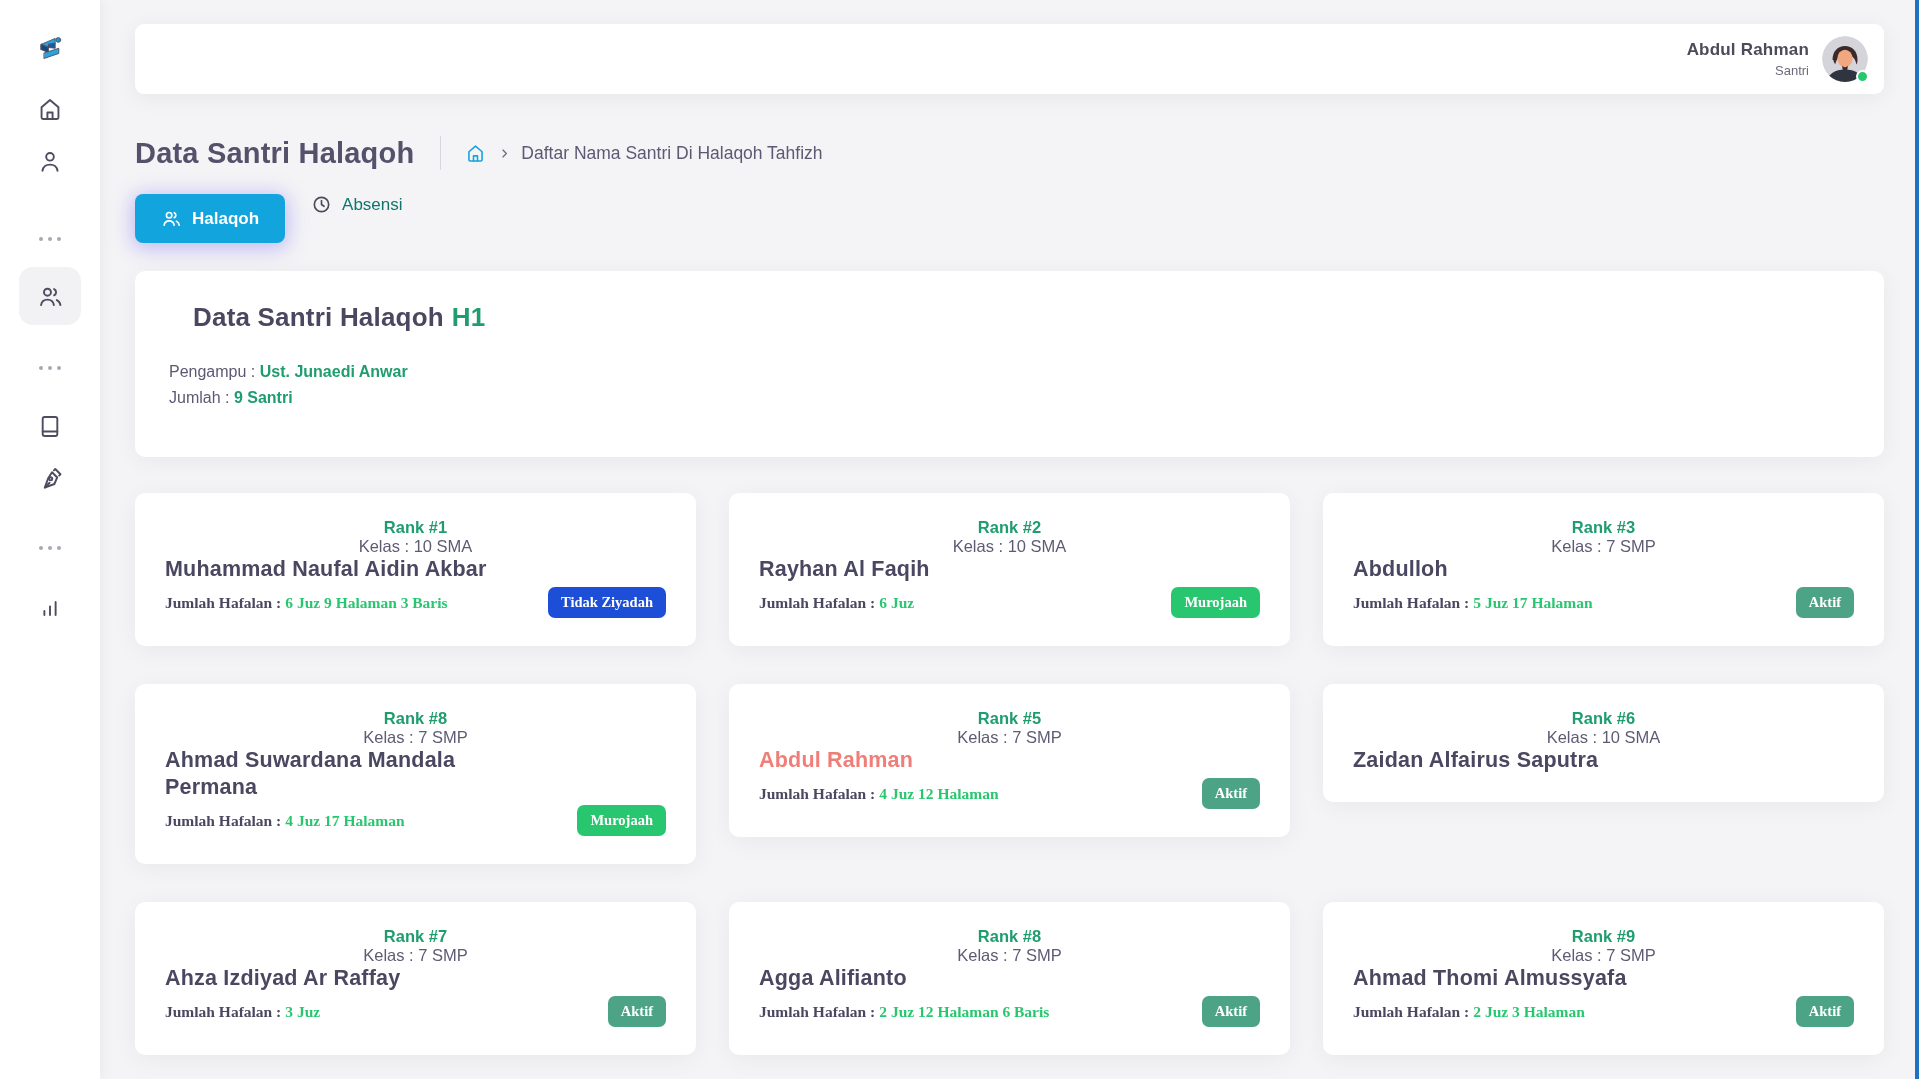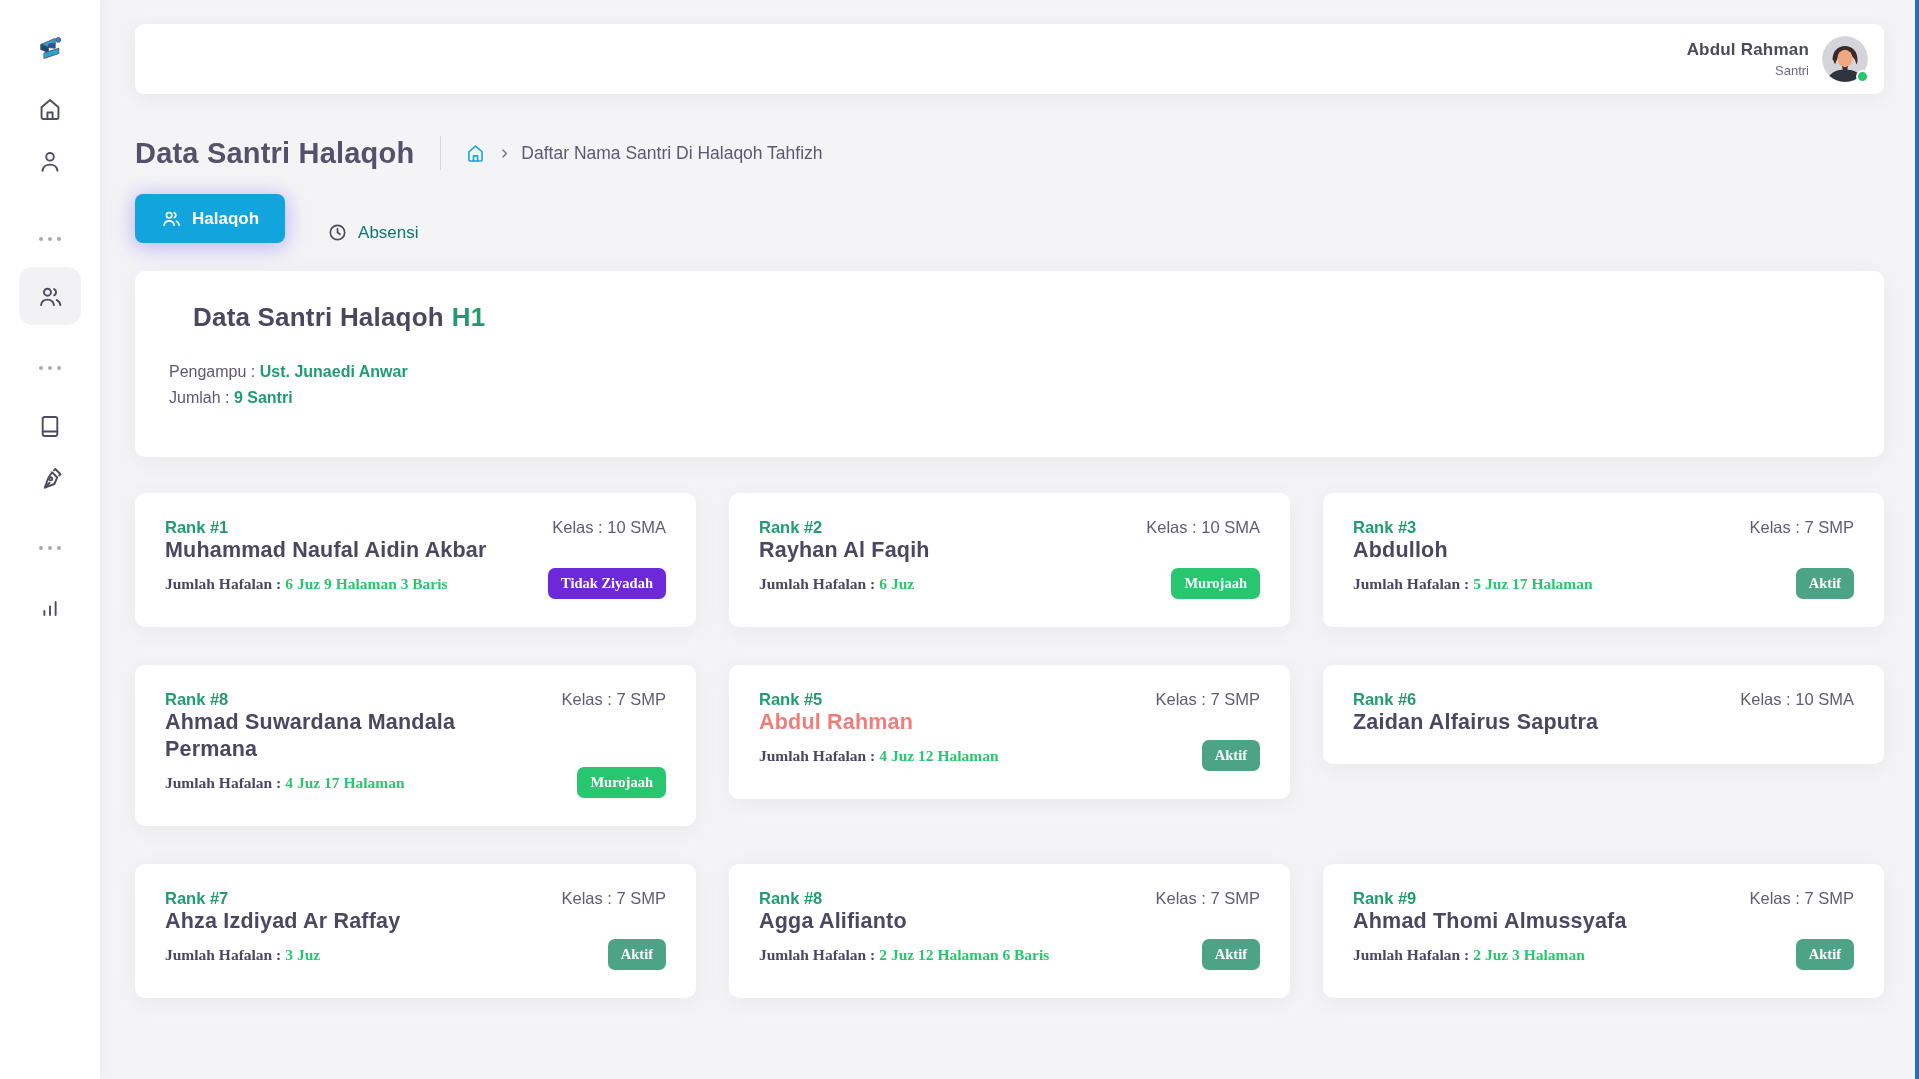--- a/index.html
+++ b/index.html
@@ -42,21 +42,21 @@
   .avatar-wrap svg { width:46px; height:46px; border-radius:50%; display:block; }
   .status-dot { position:absolute; right:-1px; bottom:-1px; width:13px; height:13px; border-radius:50%; background:#28c76f; border:2px solid #fff; }
 
   .title-row { margin-top:42px; display:flex; align-items:center; }
   .page-title { font-size:29px; font-weight:bold; color:#55516b; letter-spacing:.2px; }
   .title-divider { width:1px; height:34px; background:#d8d6de; margin:0 24px 0 26px; }
   .crumb-home svg { width:21px; height:21px; stroke:#12a4dd; fill:none; stroke-width:1.8; stroke-linecap:round; stroke-linejoin:round; display:block; cursor:pointer; }
   .crumb-sep svg { width:15px; height:15px; stroke:#6e6b7b; fill:none; stroke-width:2; stroke-linecap:round; stroke-linejoin:round; margin:0 9px 0 11px; display:block; }
   .crumb-text { font-size:17.5px; color:#5e5873; }
 
-  .tabs { margin-top:24px; display:flex; align-items:flex-end; gap:42px; }
+  .tabs { margin-top:24px; display:flex; align-items:flex-start; gap:26px; }
   .tab { display:flex; align-items:center; gap:10px; font-size:17px; border:none; background:transparent; cursor:pointer; color:#0f766e; font-family:inherit; }
   .tab svg { width:21px; height:21px; fill:none; stroke-width:1.9; stroke-linecap:round; stroke-linejoin:round; stroke:#4b4b5a; }
   .tab.active {
     background:#12a4dd; color:#fff; font-weight:bold;
     padding:14px 26px; border-radius:8px;
     box-shadow:0 3px 20px 3px rgba(125,110,240,.42);
   }
   .tab.active svg { stroke:#fff; }
 
   .info-card {
@@ -72,21 +72,21 @@
   .grid {
     margin-top:36px;
     display:grid; grid-template-columns:repeat(3, 1fr);
     column-gap:33px; row-gap:38px; align-items:start;
   }
   .card {
     background:#fff; border-radius:10px;
     box-shadow:0 4px 24px rgba(0,0,0,.05);
     padding:25px 30px 28px; cursor:pointer;
   }
-  .card-top { display:flex; justify-content:space-between; align-items:center; }
+  .card-top { display:flex; justify-content:space-between; align-items:center;flex-direction:column; }
   .rank { font-size:16.5px; font-weight:bold; color:#1f9d6f; }
   .kelas { font-size:16.5px; color:#5f5b74; }
   .sname { font-size:21.5px; line-height:27px; font-weight:bold; color:#4a4760; letter-spacing:.2px; }
   .sname.narrow { max-width:300px; }
   .sname.highlight { color:#ef7e78; }
   .card-bottom { margin-top:4px; display:flex; justify-content:space-between; align-items:center;font-family:Liberation Serif, serif; }
   .hafalan { font-size:15.5px; font-weight:bold; color:#4a4760; }
   .hafalan .hvalue { color:#28c76f; margin-left:4px; }
   .badge { color:#fff; font-size:14.5px; font-weight:bold; padding:7px 13px; border-radius:7px; white-space:nowrap; }
 </style>
@@ -240,21 +240,21 @@
   <div class="card">
     <div class="card-top">
       <span class="rank">Rank #1</span>
       <span class="kelas">Kelas : 10 SMA</span>
     </div>
     <div class="sname">Muhammad Naufal Aidin Akbar</div>
     <div class="card-bottom">
       <div class="hafalan">
         <span class="hlabel">Jumlah Hafalan :</span><span class="hvalue">6 Juz 9 Halaman 3 Baris</span>
       </div>
-      <span class="badge" style="background-color: #6d28d9; text-align: right;">Tidak Ziyadah</span>
+      <span class="badge" style="background-color: #1d4ed8; text-align: right;">Tidak Ziyadah</span>
     </div>
   </div>
 
   <div class="card">
     <div class="card-top">
       <span class="rank">Rank #2</span>
       <span class="kelas">Kelas : 10 SMA</span>
     </div>
     <div class="sname">Rayhan Al Faqih</div>
     <div class="card-bottom">

